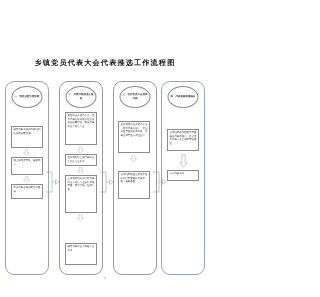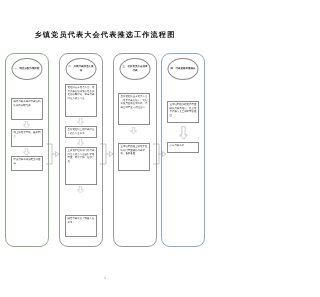--- a/index.html
+++ b/index.html
@@ -6,20 +6,21 @@
   body{
     width:210px;height:297px;
     background:#ffffff;
     font-family:"DejaVu Sans","Liberation Sans",sans-serif;
     overflow:hidden;
     position:relative;
   }
   .page{
     position:absolute;inset:0;
     background:#fff;
+    margin-top:28px;
   }
 
   
   .title{
     position:absolute;
     left:0;right:0;top:30px;
     text-align:center;
     font-size:7.2px;
     font-weight:bold;
     letter-spacing:1.1px;

